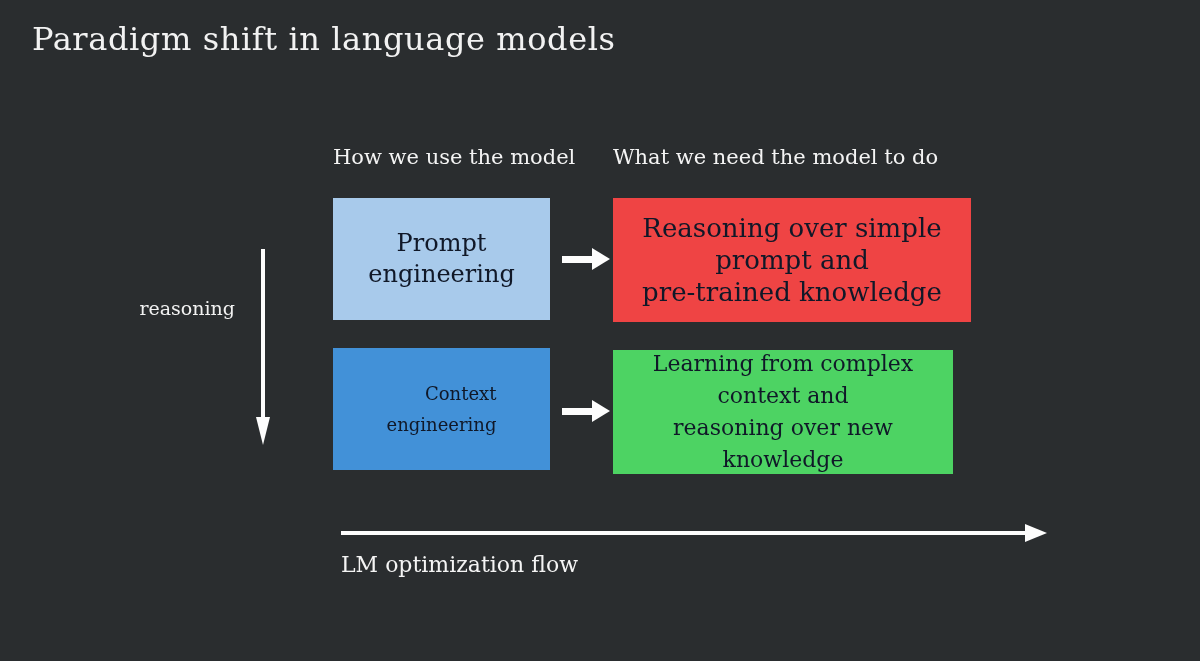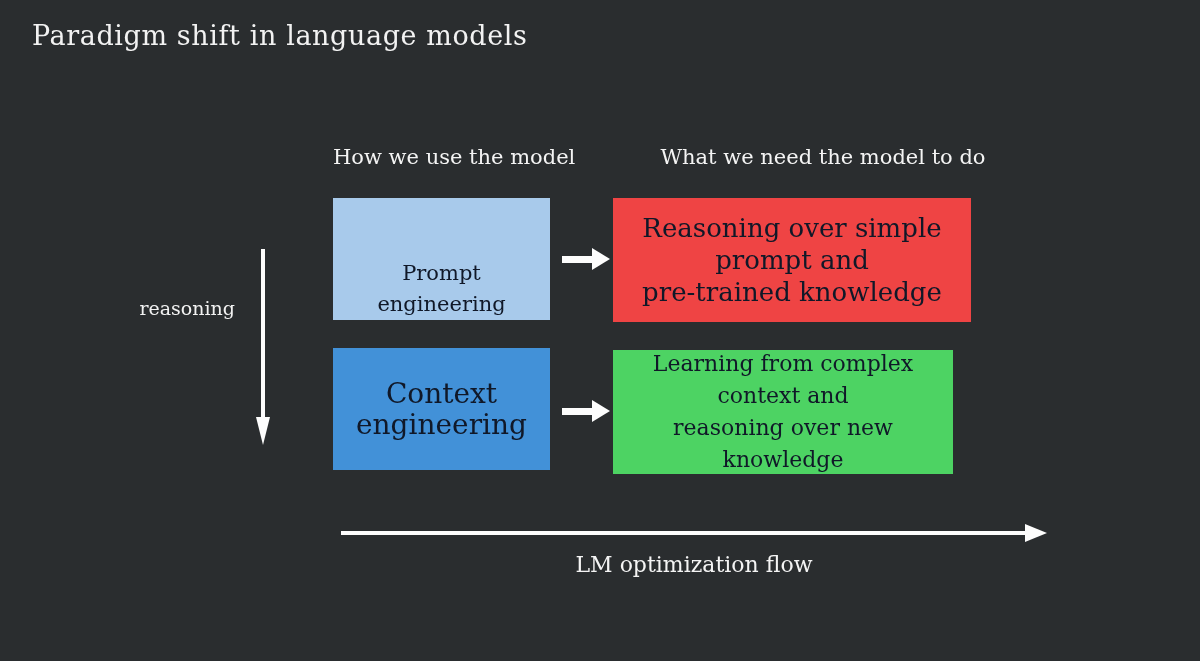--- a/index.html
+++ b/index.html
@@ -20,33 +20,33 @@
     width: 1200px;
     height: 661px;
     background: #2a2d2f;
   }
 
   
   .title {
     position: absolute;
     left: 32px;
     top: 20px;
-    font-size: 27px;
+    font-size: 32px;
     letter-spacing: 0.6px;
     color: #f2f2f2;
     font-family: "DejaVu Serif", "Liberation Serif", serif;
     white-space: nowrap;
   }
 
   
   .col-header {
     position: absolute;
     font-size: 21px;
     color: #f4f4f4;
-    text-align: center;
+    text-align: left;
     white-space: nowrap;
     font-family: "DejaVu Serif", "Liberation Serif", serif;
   }
   .col-header.left  { left: 333px; top: 145px; width: 217px; }
   .col-header.right { left: 613px; top: 145px; width: 420px; }
 
   
   .axis-label {
     position: absolute;
     left: 10px;
@@ -90,22 +90,22 @@
     position: absolute;
     display: flex;
     align-items: center;
     justify-content: center;
     text-align: center;
     color: #101828;
     font-family: "DejaVu Serif", "Liberation Serif", serif;
   }
   .box .box-text { display: block; }
 
-  .box.blue-light  { left: 333px; top: 198px; width: 217px; height: 122px; background: #a8caeb; font-size: 21px; line-height: 31px; align-items: flex-end; }
-  .box.blue-dark   { left: 333px; top: 348px; width: 217px; height: 122px; background: #4291d8; font-size: 28px; line-height: 31px; }
+  .box.blue-light  { left: 333px; top: 198px; width: 217px; height: 122px; background: #a8caeb; font-size: 24px; line-height: 31px; }
+  .box.blue-dark   { left: 333px; top: 348px; width: 217px; height: 122px; background: #4291d8; font-size: 18px; line-height: 31px; text-align: right; }
   .box.green-light { left: 613px; top: 198px; width: 358px; height: 124px; background: #ef4444; font-size: 26px; line-height: 32px; }
   .box.green-dark  { left: 613px; top: 350px; width: 340px; height: 124px; background: #4dd363; font-size: 22px; line-height: 32px; }
 
   
   .h-arrow-small {
     position: absolute;
     width: 48px;
     height: 22px;
   }
   .h-arrow-small .shaft {
@@ -151,21 +151,20 @@
     width: 0; height: 0;
     border-top: 9px solid transparent;
     border-bottom: 9px solid transparent;
     border-left: 22px solid #fdfdfd;
   }
   .flow-caption {
     position: absolute;
     left: 341px;
     top: 552px;
     width: 706px;
-    text-align: center;
     font-size: 22px;
     color: #f4f4f4;
     font-family: "DejaVu Serif", "Liberation Serif", serif;
     white-space: nowrap;
   }
 </style>
 </head>
 <body>
 
 <div id="slide">

